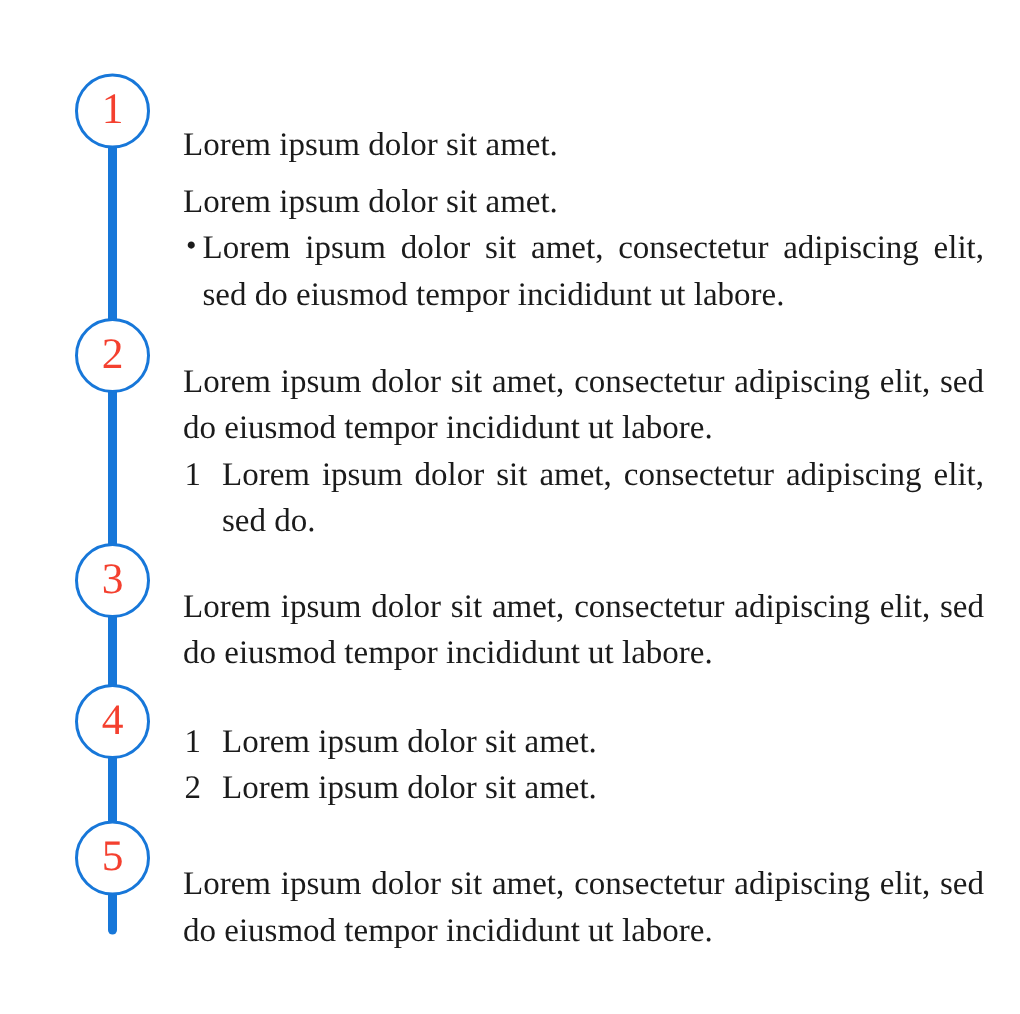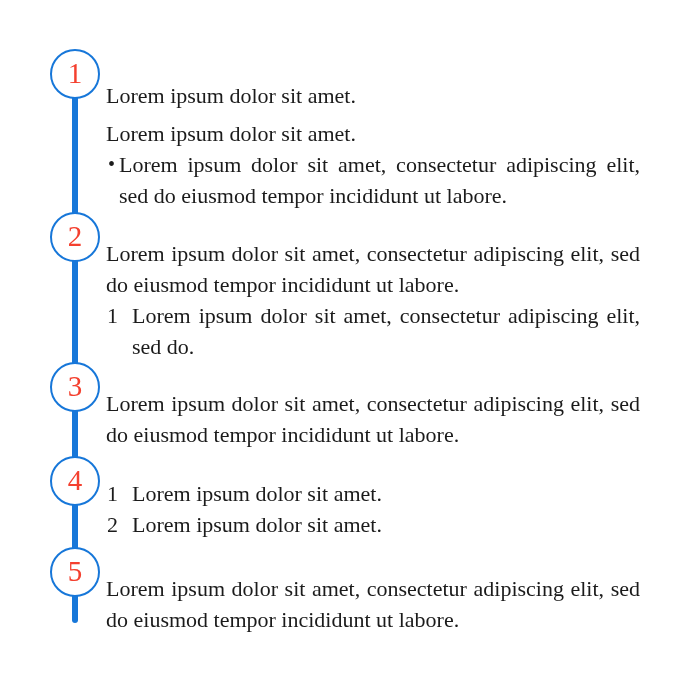--- a/index.html
+++ b/index.html
@@ -49,21 +49,21 @@
   }
   .circle-1 { top: 49px; }
   .circle-2 { top: 212px; }
   .circle-3 { top: 362px; }
   .circle-4 { top: 456px; }
   .circle-5 { top: 547px; }
 
   
   .step-content {
     position: absolute;
-    left: 106px;
+    left: 122px;
     width: 534px;
     font-size: 22px;
     line-height: 31px;
     text-align: justify;
     z-index: 2;
   }
   .content-1 { top: 80px; }
   .content-2 { top: 238px; }
   .content-3 { top: 388px; }
   .content-4 { top: 478px; }

